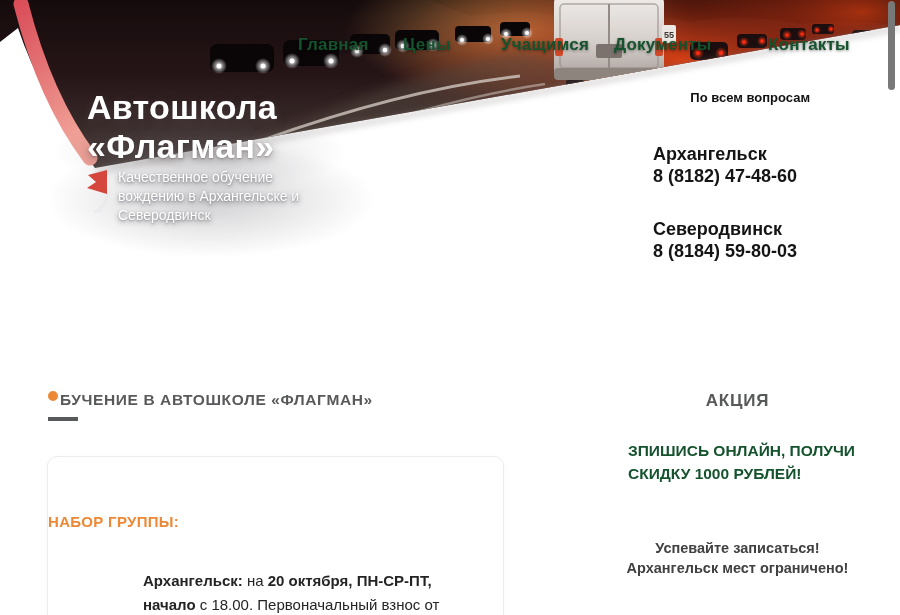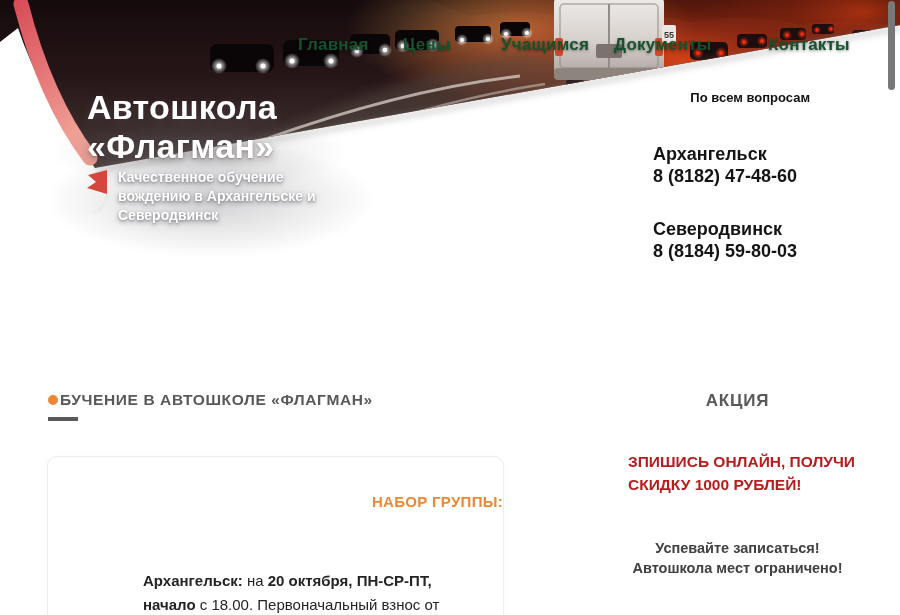--- a/index.html
+++ b/index.html
@@ -24,62 +24,62 @@
   .nav-uchash    { left:495px;margin-left:6px; }
   .nav-dokumenty { left:614px; }
   .nav-kontakty  { left:738px;margin-left:30px; }
   .hero-title {
     position:absolute; left:87px; top:88px; color:#fff; font-size:34px; font-weight:800;
     line-height:39px; letter-spacing:.3px; text-shadow:0 3px 8px rgba(85,75,75,.55), 0 1px 2px rgba(60,50,50,.35);
     white-space:nowrap;
   }
   .flag-wrap { position:absolute; left:83px; top:167px; width:28px; height:50px; }
   .hero-subtitle {
-    position:absolute; left:118px; top:168px; color:#fff; font-size:14px; font-weight:700;
+    position:absolute; left:118px; top:168px; color:#fff; font-size:14px; font-weight:400;
     line-height:19px; text-shadow:0 2px 5px rgba(120,120,126,.85), 0 1px 2px rgba(120,120,126,.6);
     white-space:nowrap;
   }
   
   .contact-note {
     position:absolute; right:90px; top:90px; text-align:center; color:#111;
     font-size:13px; font-weight:700; line-height:16px; white-space:nowrap;
   }
   .city { position:absolute; left:653px; color:#141414; font-weight:800; font-size:18px; line-height:22px; white-space:nowrap; }
   .city-1 { top:143px; }
   .city-2 { top:218px; }
   
-  .section-head { position:absolute; left:48px; top:391px; display:flex; align-items:center; }
+  .section-head { position:absolute; left:48px; top:391px; display:flex; }
   .ring {
     width:9px; height:9px; border:5px solid #ED8936; border-radius:50%;
     display:inline-block; margin-right:2px; position:relative;
   }
   .ring i { position:absolute; opacity:0; font-size:2px; overflow:hidden; }
   .section-title { font-size:15.5px; font-weight:700; color:#58595B; letter-spacing:.6px; white-space:nowrap; }
   .section-underline { position:absolute; left:48px; top:417px; width:30px; height:4px; background:#58595B; }
   
   .card {
     position:absolute; left:47px; top:456px; width:457px; height:220px; background:#fff;
     border:1px solid #ececec; border-radius:10px; box-shadow:0 2px 8px rgba(0,0,0,.03);
   }
   .card-heading {
-    position:absolute; top:36px; left:0; width:100%; text-align:right;
+    position:absolute; top:56px; left:0; width:100%; text-align:left;
     color:#ED8936; font-size:15px; font-weight:800; letter-spacing:.3px;
   }
   .card-text {
     position:absolute; left:95px; top:112px; width:330px; color:#242424;
     font-size:15px; line-height:24px; font-weight:400;
   }
   .card-text b { font-weight:800;margin-top:20px; }
   
   .aside-title {
     position:absolute; left:630px; top:391px; width:215px; text-align:center;
     color:#58595B; font-size:17px; font-weight:800; letter-spacing:.8px;
   }
   .promo {
-    position:absolute; left:628px; top:450px; width:220px; color:#b91c1c;
+    position:absolute; left:628px; top:439px; width:220px; color:#14532d;
     font-size:15.5px; font-weight:800; line-height:23px; white-space:nowrap;
   }
   .aside-note {
     position:absolute; left:615px; top:538px; width:245px; text-align:center;
     color:#414141; font-size:14.5px; font-weight:700; line-height:20px;
   }
   
   .scroll-thumb {
     position:absolute; left:888px; top:1px; width:7px; height:89px;
     background:#787878; border-radius:4px;
@@ -305,18 +305,18 @@
     </div>
   </div>
 
   <div class="aside-title">АКЦИЯ</div>
   <div class="promo">
     <div>ЗПИШИСЬ ОНЛАЙН, ПОЛУЧИ</div>
     <div>СКИДКУ 1000 РУБЛЕЙ!</div>
   </div>
   <div class="aside-note">
     <div>Успевайте записаться!</div>
-    <div>Автошкола мест ограничено!</div>
+    <div>Архангельск мест ограничено!</div>
   </div>
 
   <div class="scroll-thumb"></div>
 
 </div>
 
 </body></html>

